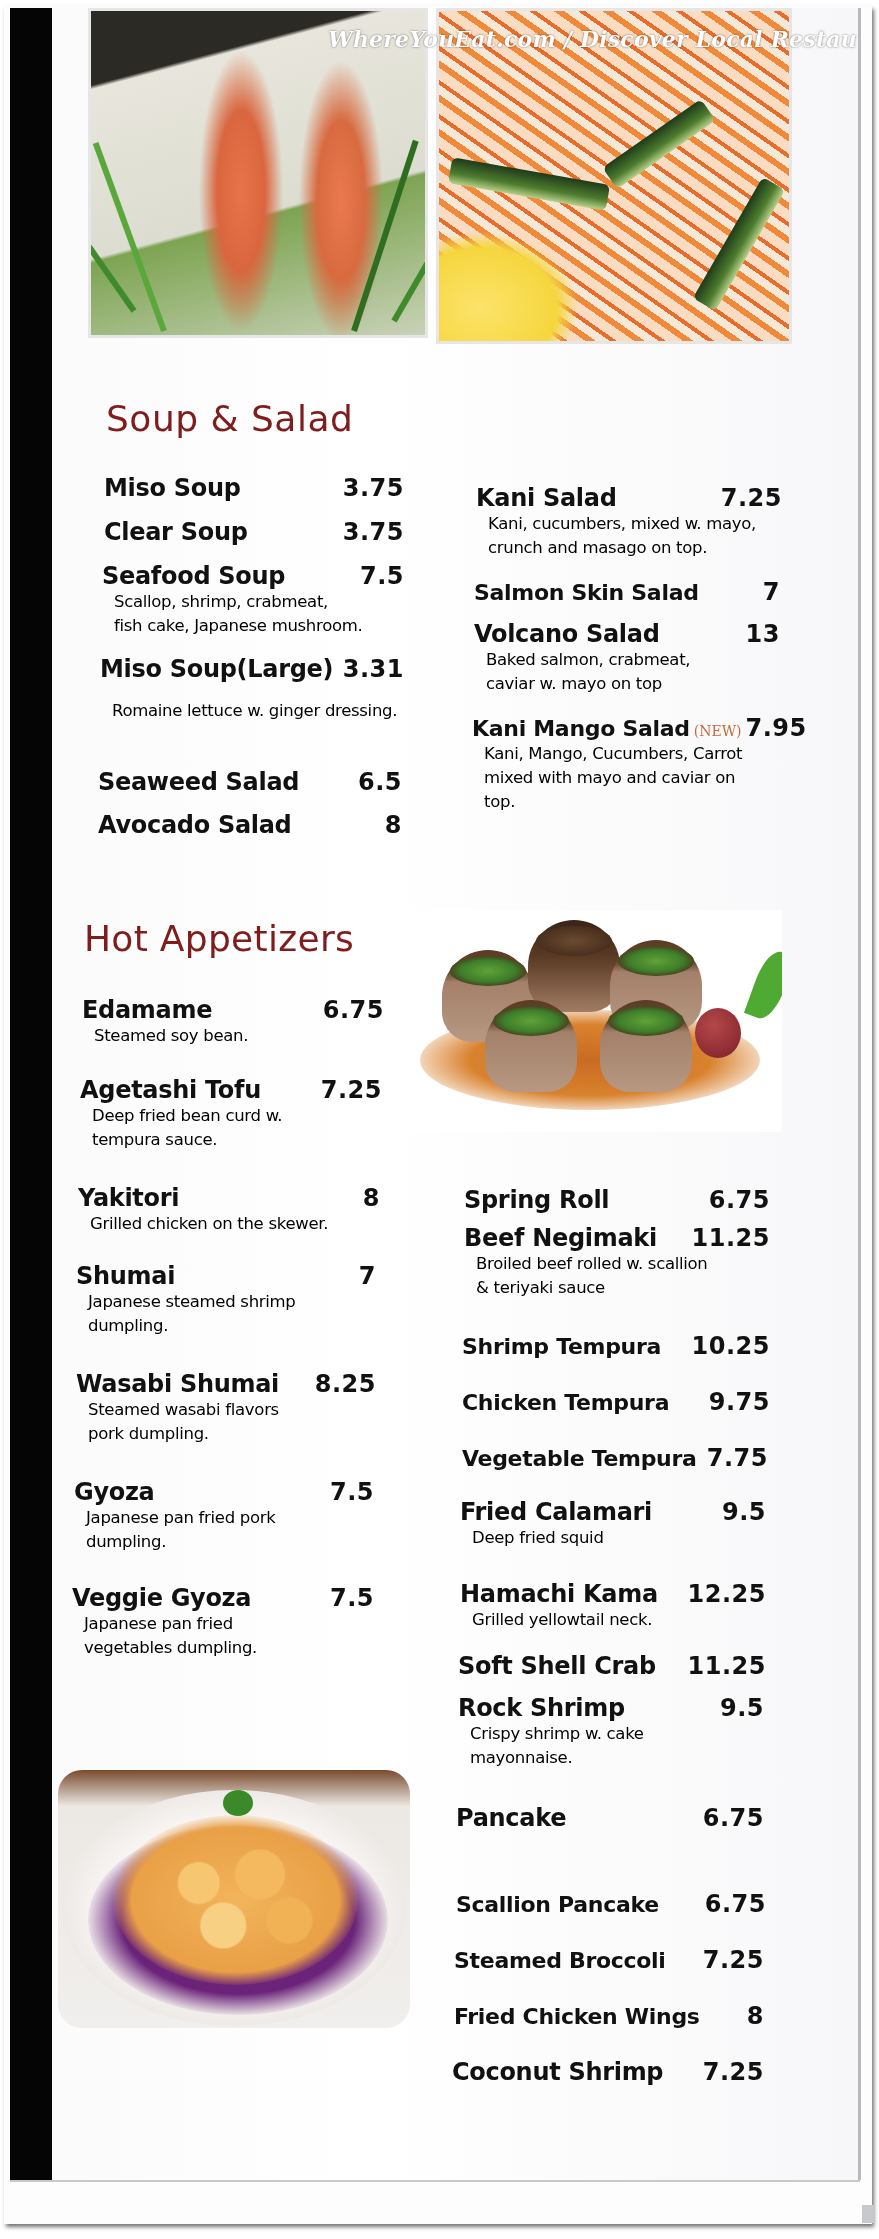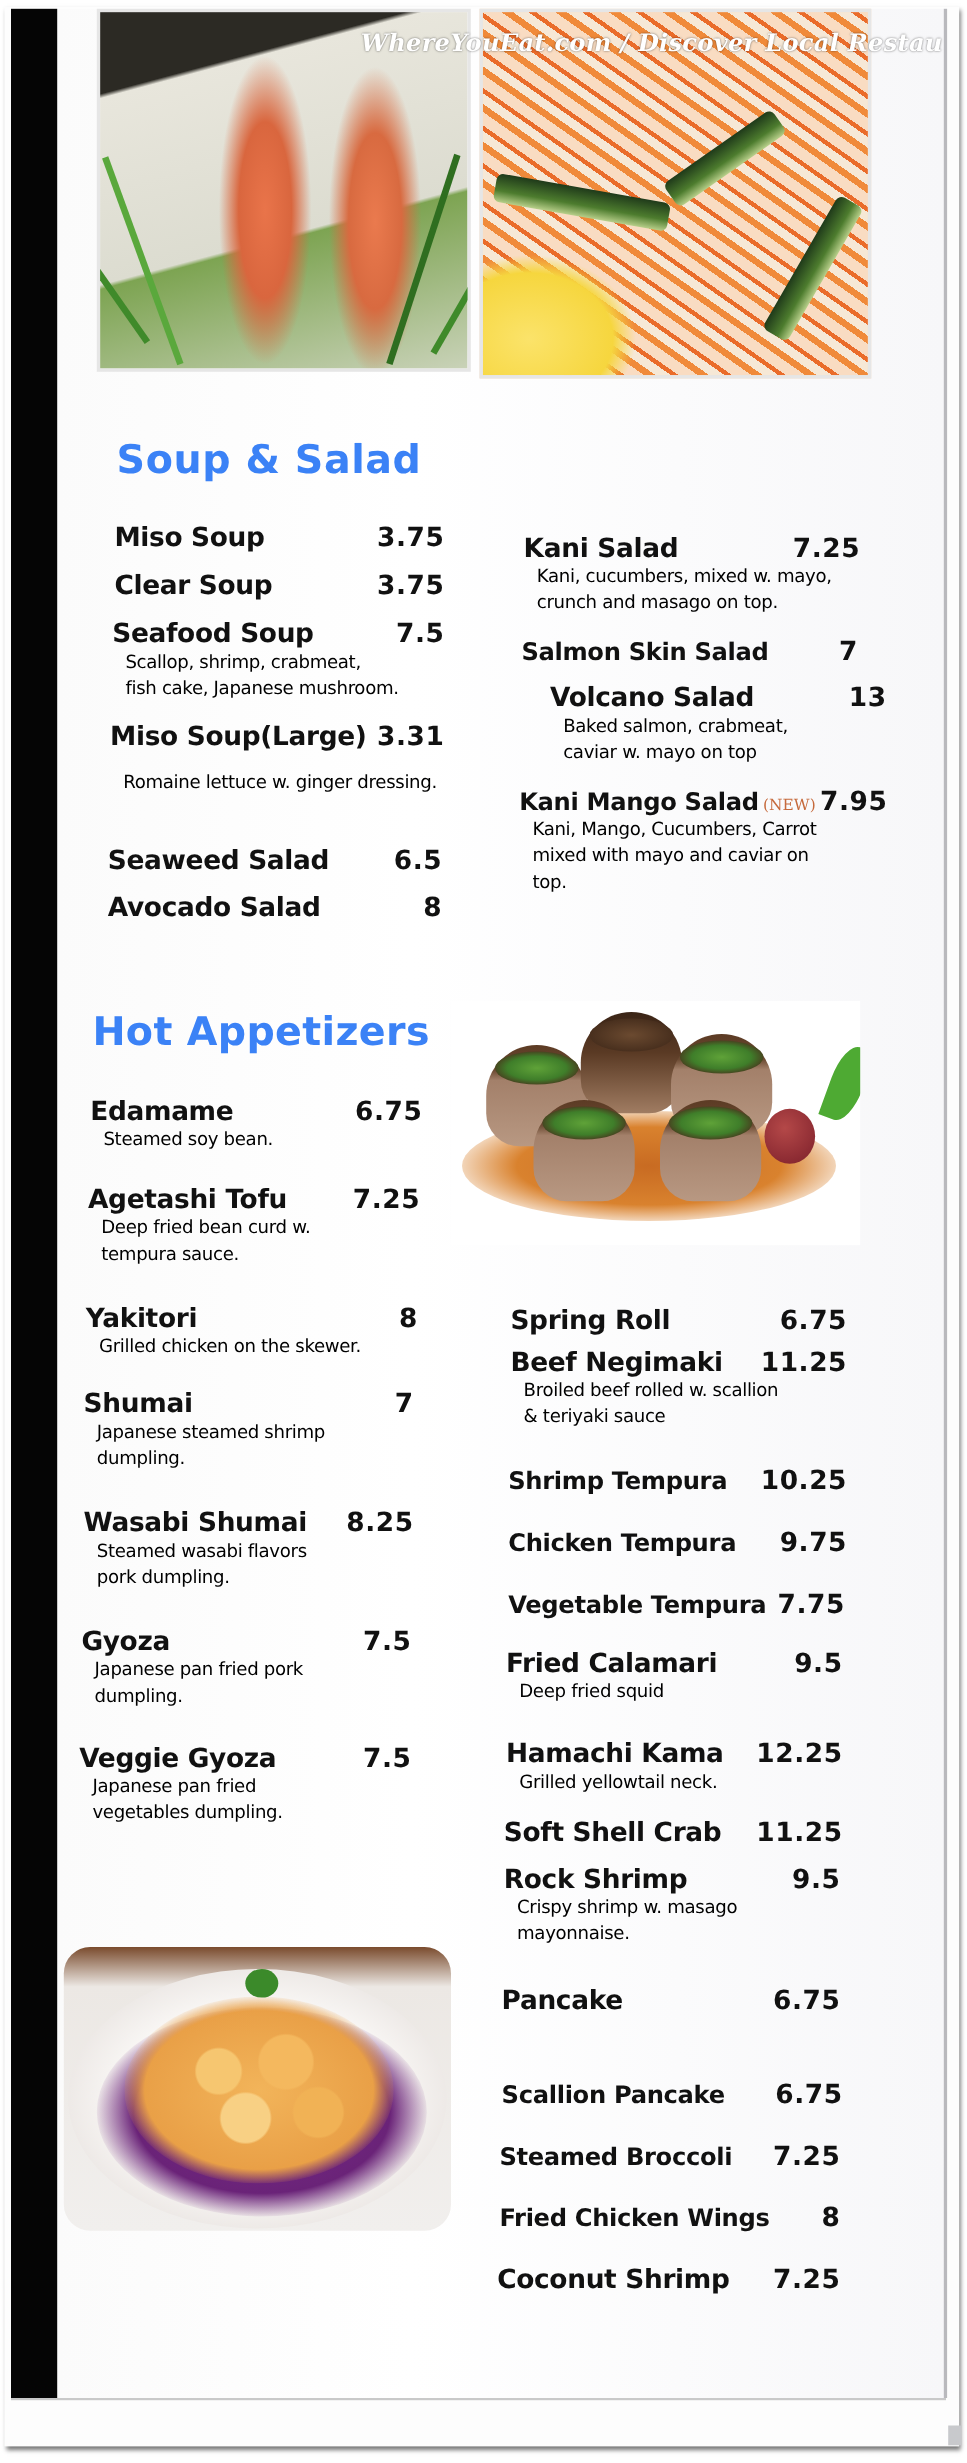--- a/index.html
+++ b/index.html
@@ -109,21 +109,21 @@
       radial-gradient(circle at 72% 62%, #f1b255 0 22px, transparent 24px),
       radial-gradient(ellipse, #f2b45a 0%, #e9a047 60%, transparent 72%);
   }
   .parsley {
     position: absolute; left: 165px; top: 20px; width: 30px; height: 26px; border-radius: 50%;
     background: #3b8a2a;
   }
 
   
   .section-title {
-    position: absolute; font-weight: bold; color: #3b82f6; white-space: nowrap;
+    position: absolute; font-weight: normal; color: #7f1d1d; white-space: nowrap;
   }
   .item { position: absolute; color: #111; }
   .item .row { display: flex; justify-content: space-between; align-items: baseline; white-space: nowrap; }
   .item .name { font-family: "DejaVu Sans", sans-serif; font-weight: bold; font-size: 24px; letter-spacing: -0.3px; }
   .item .price { font-family: "DejaVu Sans", sans-serif; font-weight: bold; font-size: 24px; letter-spacing: 0.5px; }
   .item .desc {
     font-family: "DejaVu Sans", sans-serif; font-size: 16.5px; line-height: 24px;
     color: #000000; padding-left: 12px; letter-spacing: -0.3px;
   }
   .item .tag-new {
@@ -206,21 +206,21 @@
       </div>
       <div class="desc">Kani, cucumbers, mixed w. mayo,</div>
       <div class="desc">crunch and masago on top.</div>
     </div>
     <div class="item narrow" style="left: 474px; top: 578px; width: 306px;">
       <div class="row">
         <span><span class="name">Salmon Skin Salad</span></span>
         <span class="price">7</span>
       </div>
     </div>
-    <div class="item" style="left: 500px; top: 620px; width: 306px;">
+    <div class="item" style="left: 474px; top: 620px; width: 306px;">
       <div class="row">
         <span><span class="name">Volcano Salad</span></span>
         <span class="price">13</span>
       </div>
       <div class="desc">Baked salmon, crabmeat,</div>
       <div class="desc">caviar w. mayo on top</div>
     </div>
     <div class="item narrow" style="left: 472px; top: 714px; width: 306px;">
       <div class="row">
         <span><span class="name">Kani Mango Salad</span><span class="tag-new">(NEW)</span></span>
@@ -362,21 +362,21 @@
       <div class="row">
         <span><span class="name">Soft Shell Crab</span></span>
         <span class="price">11.25</span>
       </div>
     </div>
     <div class="item" style="left: 458px; top: 1694px; width: 306px;">
       <div class="row">
         <span><span class="name">Rock Shrimp</span></span>
         <span class="price">9.5</span>
       </div>
-      <div class="desc">Crispy shrimp w. masago</div>
+      <div class="desc">Crispy shrimp w. cake</div>
       <div class="desc">mayonnaise.</div>
     </div>
     <div class="item" style="left: 456px; top: 1798px; width: 308px;">
       <div class="row" style="margin-top: 6px;">
         <span class="name">Pancake</span>
         <span class="price">6.75</span>
       </div>
     </div>
     <div class="item narrow" style="left: 456px; top: 1890px; width: 310px;">
       <div class="row">

